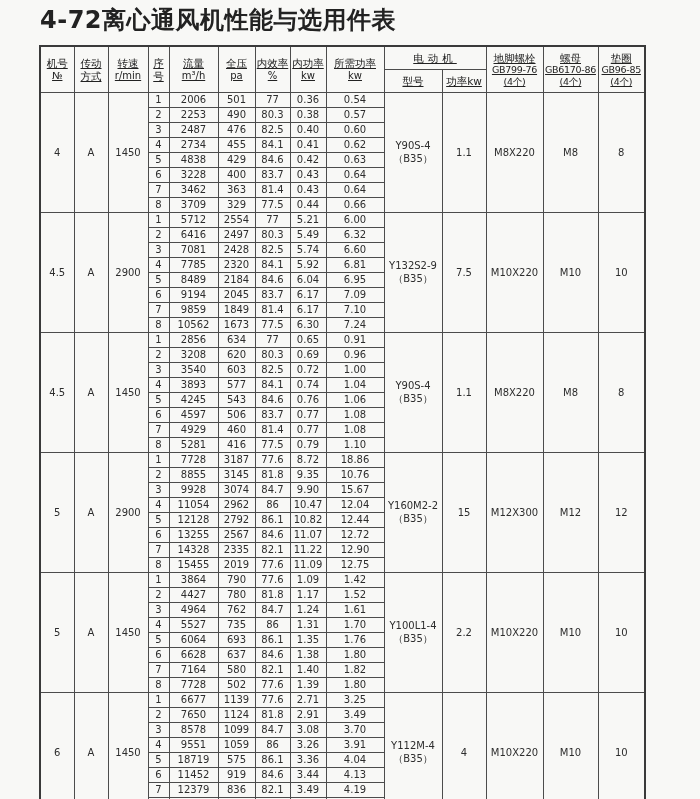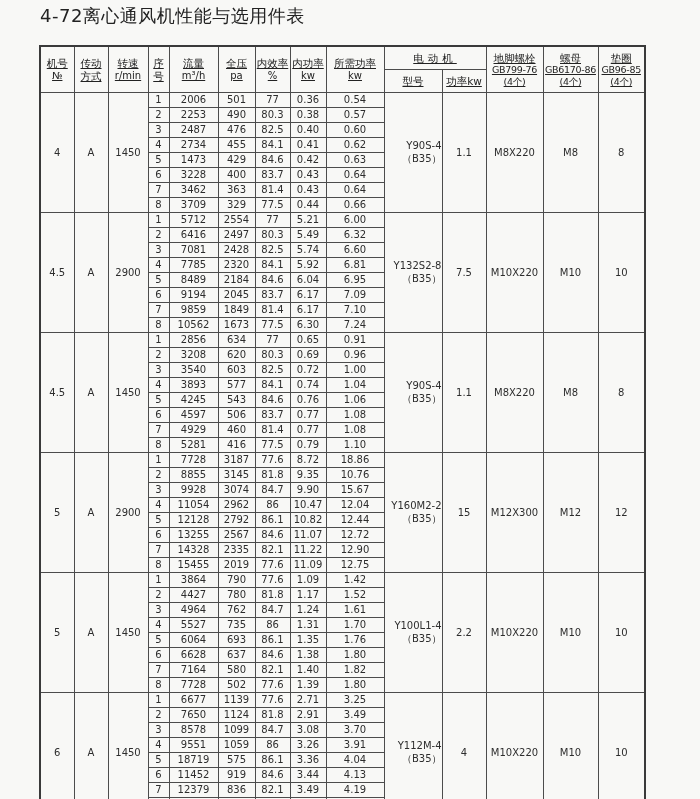--- a/index.html
+++ b/index.html
@@ -5,22 +5,22 @@
   html,body{margin:0;padding:0;}
   body{
     width:700px;height:799px;
     background:#f8f8f6;
     font-family:"DejaVu Sans","Liberation Sans",sans-serif;
     color:#2d2d2d;
     -webkit-font-smoothing:antialiased;
   }
   .page-title{
     margin:4px 0 0 40px;
-    font-size:18px;
-    font-weight:400;
+    font-size:24px;
+    font-weight:700;
     letter-spacing:0.5px;
     color:#222;
   }
   .table-wrap{
     position:absolute;
     left:39px; top:45px;
   }
   table.perf{
     border-collapse:collapse;
     table-layout:fixed;
@@ -47,21 +47,21 @@
   }
   thead .gb-line{font-size:9.5px;letter-spacing:-0.3px;}
   thead .unit-line{font-size:10px;}
   thead .motor-span{letter-spacing:4px;margin-top:30px;}
   tbody td{
     font-size:10px;
     line-height:1;
     height:14px;
     color:#2d2d2d;
   }
-  tbody td div{line-height:1.25;text-align:right;}
+  tbody td div{line-height:1.25;}
 </style>
 </head>
 <body>
 
 <h1 class="page-title">4-72离心通风机性能与选用件表</h1>
 
 <div class="table-wrap">
   <table class="perf">
     <colgroup>
       <col style="width:34px">
@@ -178,21 +178,21 @@
         <tr>
           <td>4</td>
           <td>2734</td>
           <td>455</td>
           <td>84.1</td>
           <td>0.41</td>
           <td>0.62</td>
         </tr>
         <tr>
           <td>5</td>
-          <td>1473</td>
+          <td>4838</td>
           <td>429</td>
           <td>84.6</td>
           <td>0.42</td>
           <td>0.63</td>
         </tr>
         <tr>
           <td>6</td>
           <td>3228</td>
           <td>400</td>
           <td>83.7</td>
@@ -219,21 +219,21 @@
           <td rowspan="8">4.5</td>
           <td rowspan="8">A</td>
           <td rowspan="8">2900</td>
           <td>1</td>
           <td>5712</td>
           <td>2554</td>
           <td>77</td>
           <td>5.21</td>
           <td>6.00</td>
           <td rowspan="8">
-            <div>Y132S2-8</div>
+            <div>Y132S2-9</div>
             <div>（B35）</div>
           </td>
           <td rowspan="8">7.5</td>
           <td rowspan="8">M10X220</td>
           <td rowspan="8">M10</td>
           <td rowspan="8">10</td>
         </tr>
         <tr>
           <td>2</td>
           <td>6416</td>

